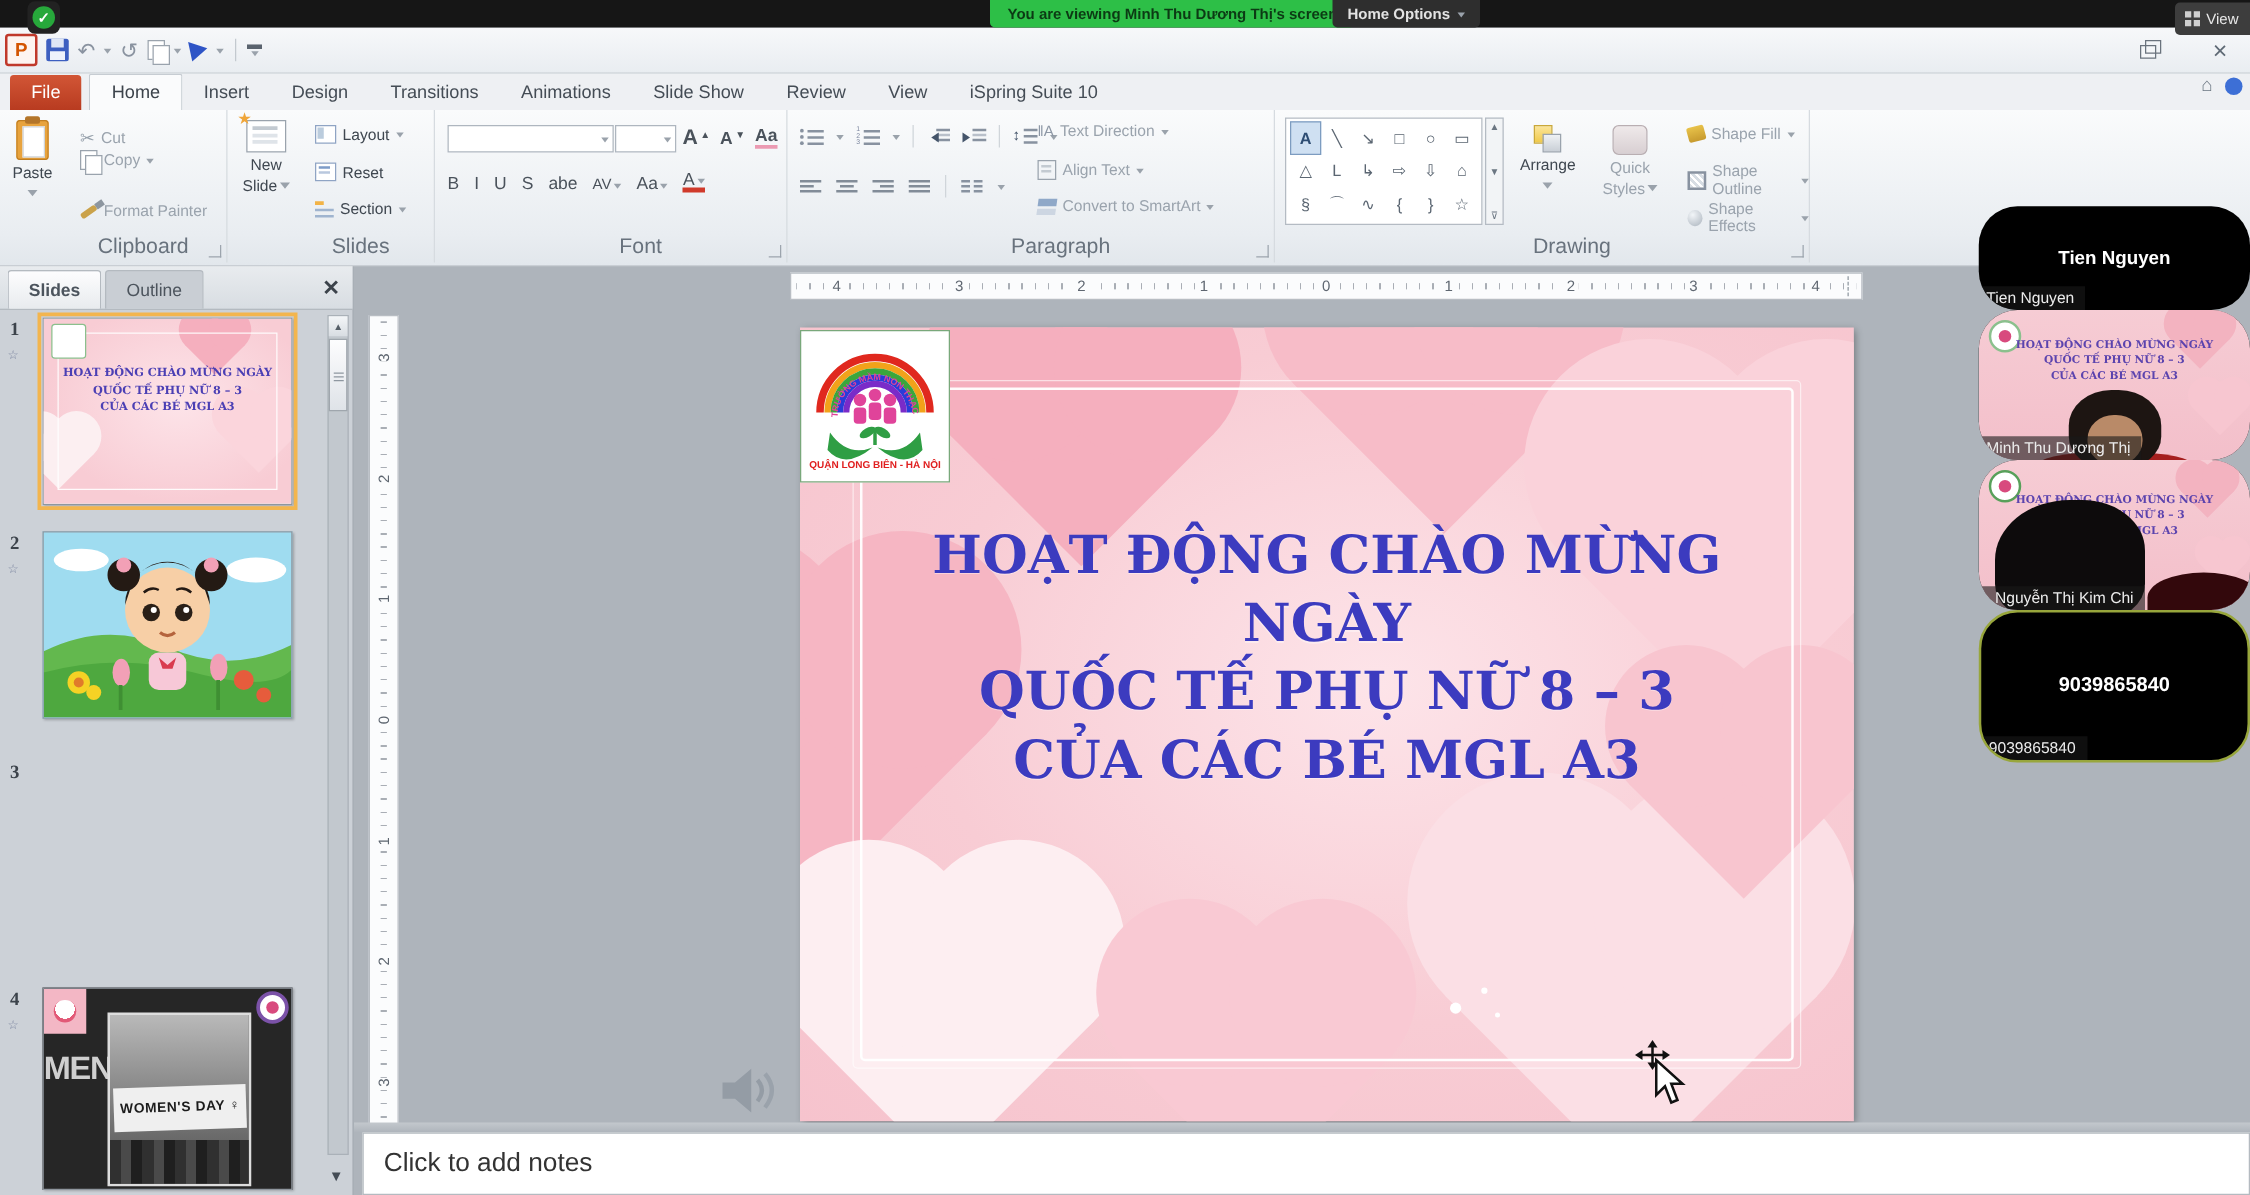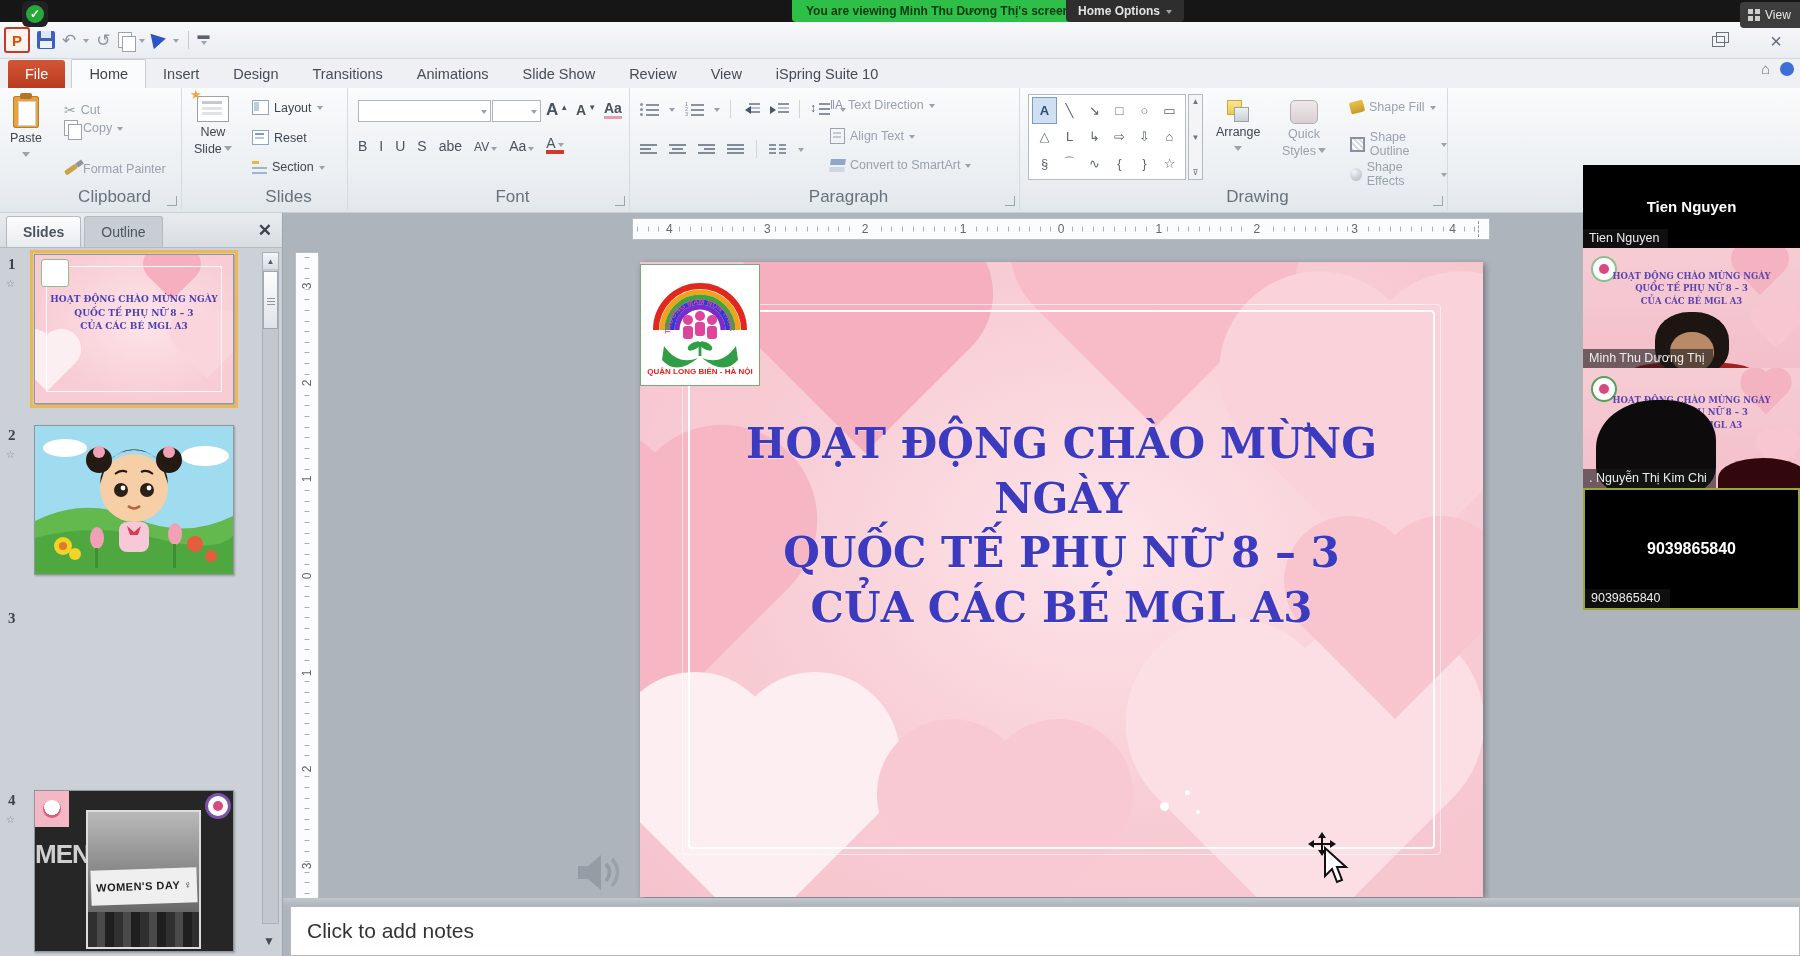--- a/index.html
+++ b/index.html
@@ -182,21 +182,21 @@
   .splitter{left:283px;top:898px;width:1517px;height:8px;background:linear-gradient(#c3c8cd,#aeb4bb);z-index:8;}
   .notes{left:290px;top:906px;width:1510px;height:50px;background:#fff;border:1px solid #b4bac0;box-sizing:border-box;z-index:9;}
   .notes span{position:absolute;left:16px;top:12px;font-size:21px;color:#333;}
   .joinaudio{left:48px;top:906px;width:292px;height:44px;background:#2f2f2f;border-radius:2px;display:flex;align-items:center;justify-content:center;color:#dcdcdc;font-size:16.5px;z-index:40;}
   .downfloat{left:256px;top:930px;width:26px;height:22px;display:flex;align-items:center;justify-content:center;color:#444c55;font-size:12px;z-index:41;}
   
   .speaker{left:575px;top:850px;z-index:7;}
   .cursor{left:1308px;top:832px;z-index:45;}
   
   .panel{left:1583px;top:165px;width:217px;z-index:70;}
-  .ptile{position:relative;width:100%;overflow:hidden;background:#000;}
+  .ptile{position:relative;width:100%;overflow:hidden;background:#000;border-radius:31px;}
   .ptile-center{position:absolute;inset:0;display:flex;align-items:center;justify-content:center;color:#fff;font-weight:bold;}
   .ptile-label{position:absolute;left:0;bottom:0;max-width:92%;background:rgba(25,25,25,.6);color:#ececec;font-size:12.5px;padding:2px 9px 3px 6px;white-space:nowrap;overflow:hidden;}
   .vbg{position:absolute;inset:0;background:linear-gradient(#f6ccd4,#f3bfca);}
   .vtxt{position:absolute;left:4px;right:4px;top:22px;text-align:center;font-family:"DejaVu Serif",serif;font-weight:bold;font-size:8.5px;line-height:1.45;color:#5b43ae;}
   .head1{position:absolute;left:50%;bottom:-6px;transform:translateX(-50%);width:74px;height:62px;background:#1d1512;border-radius:46% 46% 40% 40%;}
   .face1{position:absolute;left:50%;bottom:-4px;transform:translateX(-50%);width:44px;height:40px;background:#b98a68;border-radius:48%;}
   .shoulder1{position:absolute;left:50%;bottom:-16px;transform:translateX(-50%);width:120px;height:22px;background:#a61f1f;border-radius:40% 40% 0 0;}
   .sil2{position:absolute;left:6%;bottom:-8px;width:120px;height:96px;background:#0d0b0c;border-radius:50% 42% 30% 30%;}
   .sh2{position:absolute;right:-8px;bottom:-10px;width:90px;height:40px;background:#33080c;border-radius:50% 50% 0 0;}
   .vlogo{position:absolute;left:8px;top:8px;width:26px;height:26px;border-radius:50%;background:#fff;border:2px solid #58a05a;box-sizing:border-box;display:flex;align-items:center;justify-content:center;}

